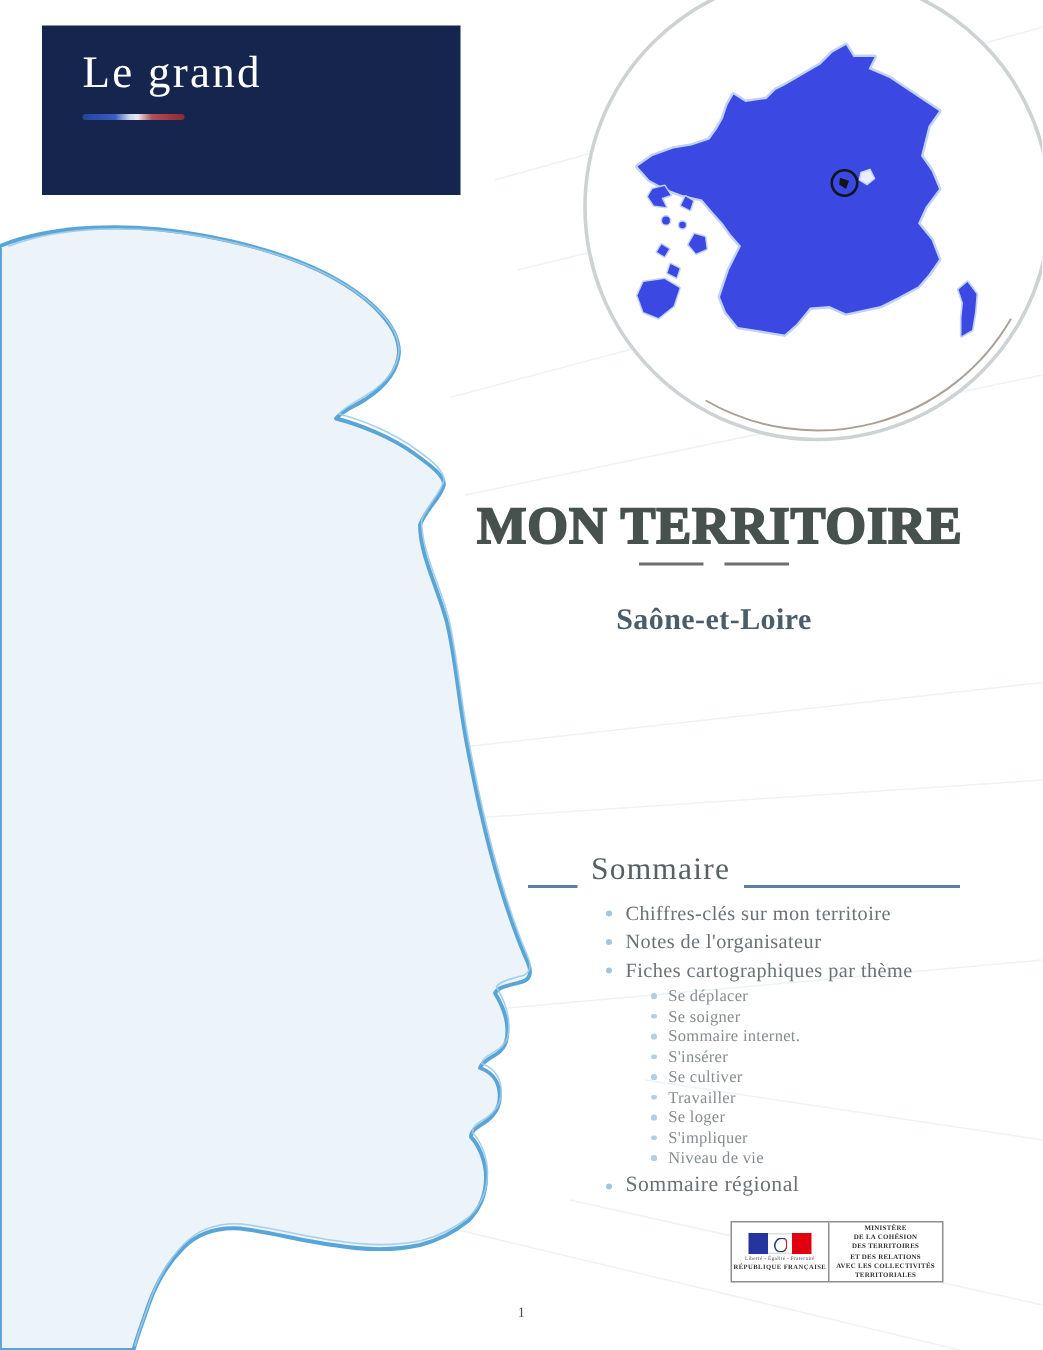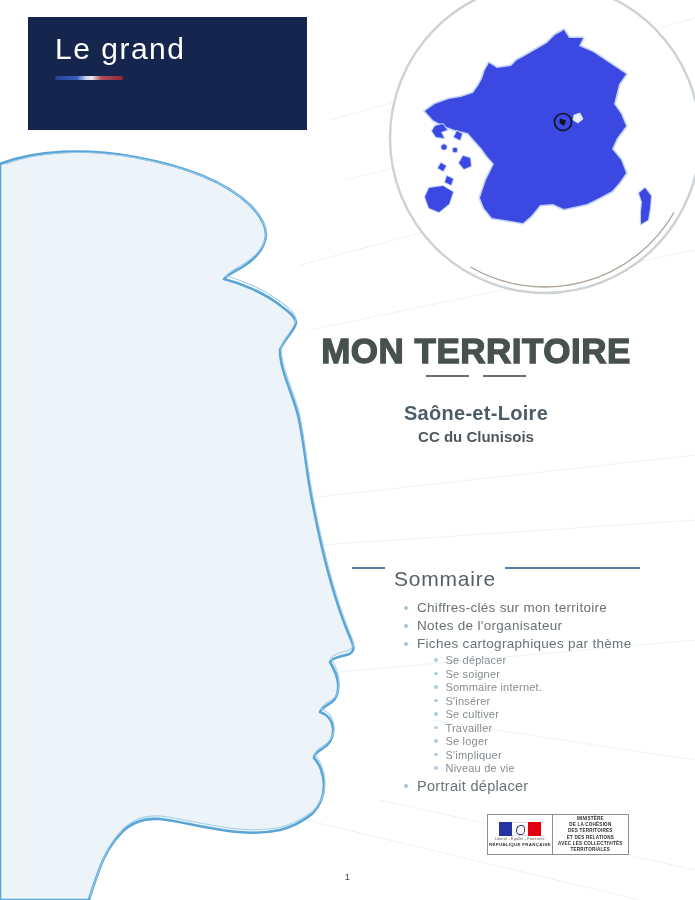--- a/index.html
+++ b/index.html
@@ -1,18 +1,18 @@
 <!DOCTYPE html>
 <html><head>
 <meta charset="utf-8">
 <style>
   html,body{margin:0;padding:0;background:#fff;}
   .page{
     position:relative;width:695px;height:900px;overflow:hidden;
-    background:#ffffff;font-family:Liberation Sans, sans-serif;
+    background:#ffffff;font-family:Liberation Serif, serif;
   }
   svg{display:block;}
   
   .bg-streaks{position:absolute;inset:0;z-index:0;}
   
   .face-svg{position:absolute;left:0;top:140px;z-index:1;}
   
   .logo{
     position:absolute;left:28px;top:17px;width:279px;height:113px;
     background:#16254e;color:#ffffff;z-index:3;box-sizing:border-box;
@@ -32,21 +32,21 @@
     margin:0;font-size:35px;font-weight:800;letter-spacing:.5px;line-height:1;
     -webkit-text-stroke:1.3px #47514e;white-space:nowrap;text-align:center;
   }
   .subtitle-row{display:flex;align-items:center;justify-content:center;gap:14px;margin-top:7px;}
   .subtitle-dash{width:43px;height:2px;background:#6a706e;}
   .title-sub{margin:0;font-size:26px;font-weight:800;-webkit-text-stroke:.9px #47514e;letter-spacing:.5px;}
   .region{margin-top:25px;font-size:20px;font-weight:700;color:#4b5d68;letter-spacing:.3px;text-align:center;}
   .territory{margin-top:3px;font-size:15px;font-weight:700;color:#4d575e;}
   
   .sommaire{position:absolute;left:352px;top:567px;width:288px;z-index:3;}
-  .som-head{display:flex;align-items:flex-start;gap:9px;}
+  .som-head{display:flex;align-items:flex-end;gap:9px;}
   .som-dash{width:33px;height:1.6px;background:#5a7fa0;flex:0 0 auto;}
   .som-line{flex:1;height:1.6px;background:#5a7fa0;}
   .som-title{margin:0;font-size:21px;font-weight:400;color:#565f63;letter-spacing:.8px;}
   .som-list{list-style:none;margin:9px 0 0 0;padding:0;}
   .som-list li{display:flex;align-items:baseline;}
   .som-list .bullet{flex:0 0 auto;border-radius:50%;background:#a3c6dc;align-self:center;}
   li.lvl1{margin:3px 0 3px 52px;font-size:13.5px;color:#6a7276;letter-spacing:.3px;}
   li.lvl1 .bullet{width:4px;height:4px;margin-right:9px;}
   li.lvl2{margin:1.5px 0 1.5px 82px;font-size:11px;color:#868d91;letter-spacing:.2px;}
   li.lvl2 .bullet{width:3.5px;height:3.5px;margin-right:8px;background:#b2d0e2;}
@@ -202,21 +202,20 @@
     <div class="tricolor"></div>
   </div>
 
   <div class="title-block">
     <h1 class="title-main">MON TERRITOIRE</h1>
     <div class="subtitle-row">
       <span class="subtitle-dash"></span>
       <span class="subtitle-dash"></span>
     </div>
     <div class="region">Saône-et-Loire</div>
-    <div class="territory">CC du Clunisois</div>
   </div>
 
   <div class="sommaire">
     <div class="som-head">
       <span class="som-dash"></span>
       <h3 class="som-title">Sommaire</h3>
       <span class="som-line"></span>
     </div>
     <ul class="som-list">
       <li class="lvl1">
@@ -262,21 +261,21 @@
       <li class="lvl2">
           <span class="bullet"></span>
           <span>S'impliquer</span>
         </li>
       <li class="lvl2">
           <span class="bullet"></span>
           <span>Niveau de vie</span>
         </li>
       <li class="lvl1 portrait">
           <span class="bullet"></span>
-          <span>Portrait déplacer</span>
+          <span>Sommaire régional</span>
         </li>
     </ul>
   </div>
 
   <div class="ministry">
     <div class="min-left">
       <div class="min-flag">
         <span class="b"></span>
           <span class="w"></span>
           <span class="r"></span>

